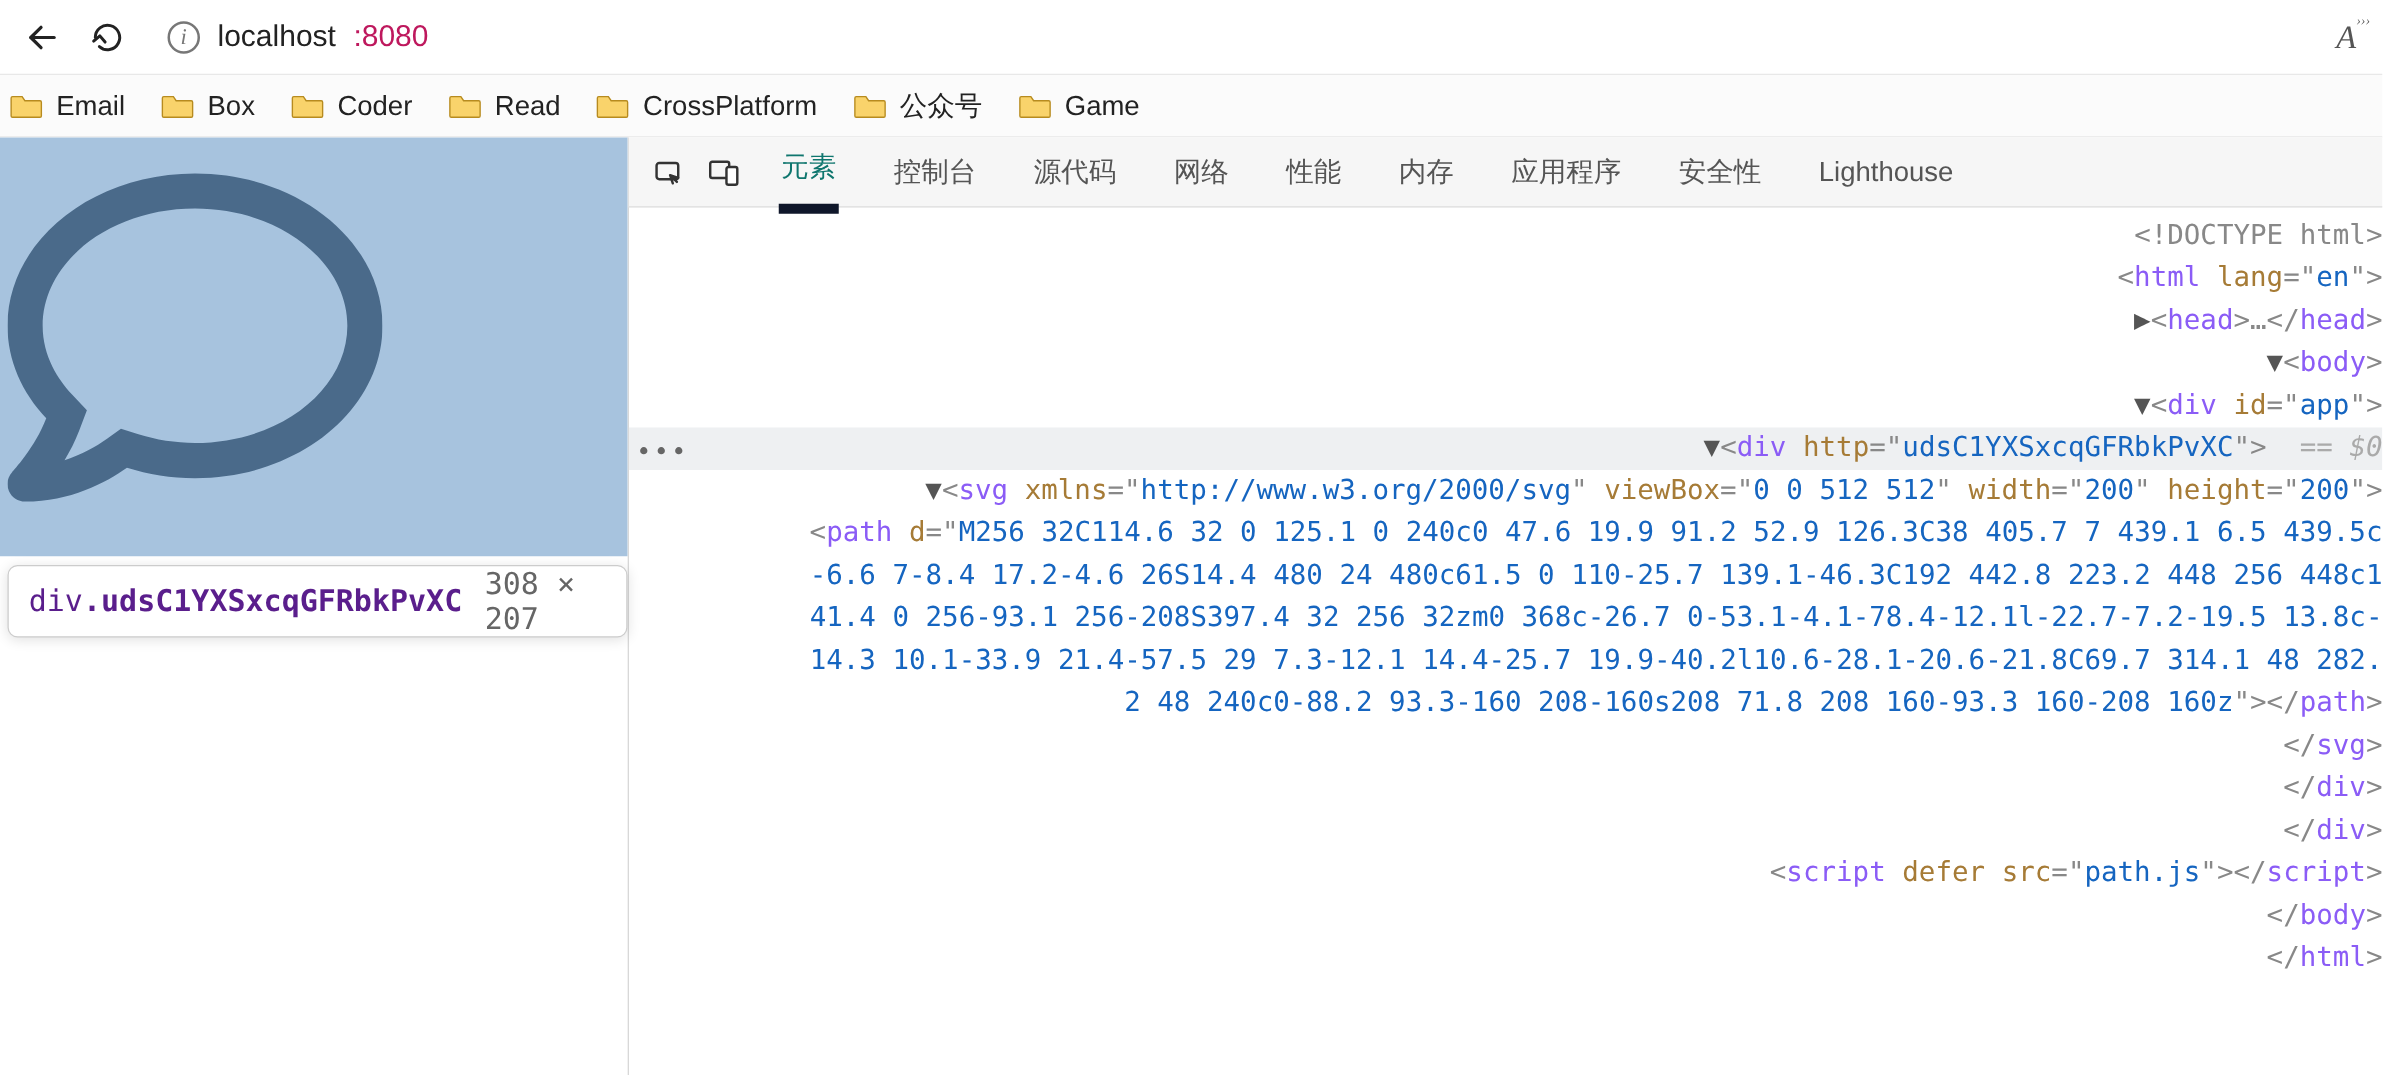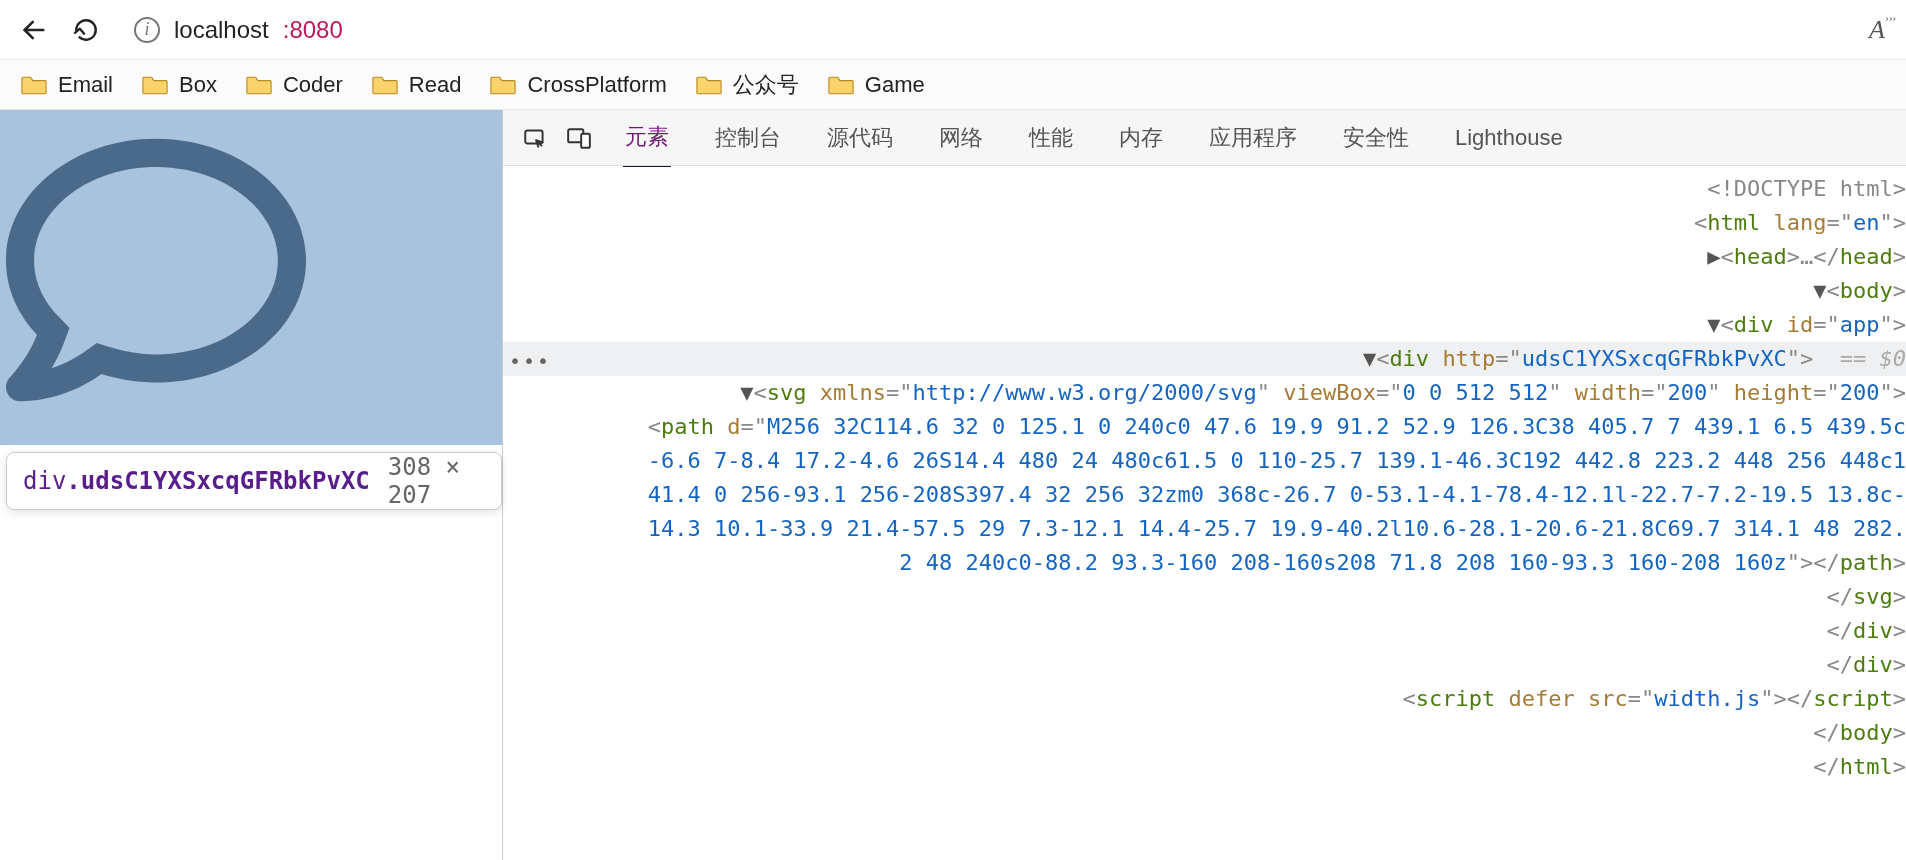--- a/index.html
+++ b/index.html
@@ -9,55 +9,55 @@
   .browser-bar { display: flex; align-items: center; height: 60px; padding: 0 12px; border-bottom: 1px solid #e8e8e8; background: #fff; gap: 8px; }
   .nav-btn { width: 44px; height: 44px; display: flex; align-items: center; justify-content: center; border-radius: 6px; cursor: pointer; }
   .address-wrap { flex: 1; display: flex; align-items: center; height: 44px; border-radius: 22px; background: #fff; padding: 0 18px; gap: 14px; font-size: 24px; }
   .info-badge { width: 26px; height: 26px; border: 2px solid #777; border-radius: 50%; color: #777; display: flex; align-items: center; justify-content: center; font-family: Georgia, serif; font-style: italic; font-size: 18px; }
   .address-text { color: #222; }
   .address-port { color: #be185d; }
   .rss-badge { width: 34px; height: 34px; display: flex; align-items: center; justify-content: center; font-family: Georgia, serif; font-style: italic; font-size: 26px; color: #555; position: relative; }
   .rss-badge sup { position: absolute; top: -2px; right: -2px; font-size: 11px; }
   
   
-  .bm-bar { display: flex; align-items: center; height: 50px; padding: 0 20px; gap: 28px; border-bottom: 1px solid #e8e8e8; background: #fbfbfb; font-size: 22px; }
+  .bm-bar { display: flex; align-items: center; height: 50px; padding: 0 7px; gap: 28px; border-bottom: 1px solid #e8e8e8; background: #fbfbfb; font-size: 22px; }
   .bm-item { display: flex; align-items: center; gap: 10px; cursor: pointer; color: #222; }
   .folder-icon { width: 28px; height: 22px; }
   
   
   .main { display: flex; height: calc(100% - 110px); }
   .page-pane { width: 502px; background: #fff; position: relative; }
   .inspect-overlay { position: absolute; top: 0; left: 0; width: 502px; height: 335px; background: #a7c3de; display: flex; align-items: flex-start; justify-content: flex-start; }
   .chat-icon { margin: 10px 0 0 6px; }
   .inspect-tip { position: absolute; top: 342px; left: 6px; background: #fff; border: 1px solid #ccc; border-radius: 8px; padding: 0 16px; font-family: SFMono-Regular, Consolas, Menlo, monospace; font-size: 24px; display: flex; gap: 18px; align-items: center; box-shadow: 0 2px 10px rgba(0,0,0,.12); }
   .tip-tag { color: #5a1e8c; }
   .tip-class { color: #5a1e8c; font-weight: 600; }
   .tip-size { color: #666; }
   
   
   .devtools { flex: 1; border-left: 1px solid #ccc; display: flex; flex-direction: column; background: #fff; }
   .dt-tabbar { display: flex; align-items: center; height: 56px; border-bottom: 1px solid #ddd; padding: 0 10px; gap: 0; background: #f6f6f6; }
   .dt-iconbtn { width: 44px; height: 44px; display: flex; align-items: center; justify-content: center; cursor: pointer; }
   .dt-tabs { display: flex; align-items: center; gap: 42px; margin-left: 22px; font-size: 22px; color: #555; }
   .dt-tab { padding: 14px 2px; cursor: pointer; }
-  .dt-tab.active { color: #701a75; border-bottom: 1px solid #0f172a; }
+  .dt-tab.active { color: #0f766e; border-bottom: 8px solid #0f172a; }
   
   .dt-tree { flex: 1; padding: 6px 0 0 0; font-family: SFMono-Regular, Consolas, Menlo, monospace; font-size: 22px; line-height: 34px; overflow: auto; color: #333; text-align: right; }
   .tree-line { white-space: pre-wrap; word-break: break-all; padding-left: 36px; }
   .indent-1 { padding-left: 68px; }
   .indent-2 { padding-left: 76px; }
   .indent-3 { padding-left: 96px; }
   .indent-4 { padding-left: 116px; }
   .indent-5 { padding-left: 136px; }
   .tri { display: inline-block; width: 14px; cursor: pointer; color: #555; user-select: none; }
   .sel-row { background: #eef0f2; position: relative; }
   .sel-row .ellipsis { position: absolute; left: 6px; top: 2px; color: #666; font-size: 20px; letter-spacing: 2px; }
   .hl-gray { color: #888; }
   .hl-punct { color: #888; }
-  .hl-tag { color: #4d7c0f; }
+  .hl-tag { color: #8b5cf6; }
   .hl-attr { color: #a67b36; margin-top: 11px; }
   .hl-val { color: #1565c0; }
   .hl-comment { color: #888; }
   .hl-selmark { color: #aaa; font-style: italic; }
 </style>
 </head>
 <body>
 
 <div class="browser-bar">
   <div class="nav-btn">
@@ -184,20 +184,20 @@
       <div class="tree-line indent-4"><span class="tri">▼</span><span class="hl-punct">&lt;</span><span class="hl-tag">svg</span> <span class="hl-attr">xmlns</span><span class="hl-punct">="</span><span class="hl-val">http://www.w3.org/2000/svg</span><span class="hl-punct">"</span> <span class="hl-attr">viewBox</span><span class="hl-punct">="</span><span class="hl-val">0 0 512 512</span><span class="hl-punct">"</span> <span class="hl-attr">width</span><span class="hl-punct">="</span><span class="hl-val">200</span><span class="hl-punct">"</span> <span class="hl-attr">height</span><span class="hl-punct">="</span><span class="hl-val">200</span><span class="hl-punct">"&gt;</span></div>
 
       <div class="tree-line indent-5"><span class="hl-punct">&lt;</span><span class="hl-tag">path</span> <span class="hl-attr">d</span><span class="hl-punct">="</span><span class="hl-val">M256 32C114.6 32 0 125.1 0 240c0 47.6 19.9 91.2 52.9 126.3C38 405.7 7 439.1 6.5 439.5c-6.6 7-8.4 17.2-4.6 26S14.4 480 24 480c61.5 0 110-25.7 139.1-46.3C192 442.8 223.2 448 256 448c141.4 0 256-93.1 256-208S397.4 32 256 32zm0 368c-26.7 0-53.1-4.1-78.4-12.1l-22.7-7.2-19.5 13.8c-14.3 10.1-33.9 21.4-57.5 29 7.3-12.1 14.4-25.7 19.9-40.2l10.6-28.1-20.6-21.8C69.7 314.1 48 282.2 48 240c0-88.2 93.3-160 208-160s208 71.8 208 160-93.3 160-208 160z</span><span class="hl-punct">"&gt;&lt;/</span><span class="hl-tag">path</span><span class="hl-punct">&gt;</span></div>
 
       <div class="tree-line indent-4"><span class="hl-punct">&lt;/</span><span class="hl-tag">svg</span><span class="hl-punct">&gt;</span></div>
 
       <div class="tree-line indent-3"><span class="hl-punct">&lt;/</span><span class="hl-tag">div</span><span class="hl-punct">&gt;</span></div>
 
       <div class="tree-line indent-2"><span class="hl-punct">&lt;/</span><span class="hl-tag">div</span><span class="hl-punct">&gt;</span></div>
 
-      <div class="tree-line indent-2"><span class="hl-punct">&lt;</span><span class="hl-tag">script</span> <span class="hl-attr">defer</span> <span class="hl-attr">src</span><span class="hl-punct">="</span><span class="hl-val">width.js</span><span class="hl-punct">"&gt;&lt;/</span><span class="hl-tag">script</span><span class="hl-punct">&gt;</span></div>
+      <div class="tree-line indent-2"><span class="hl-punct">&lt;</span><span class="hl-tag">script</span> <span class="hl-attr">defer</span> <span class="hl-attr">src</span><span class="hl-punct">="</span><span class="hl-val">path.js</span><span class="hl-punct">"&gt;&lt;/</span><span class="hl-tag">script</span><span class="hl-punct">&gt;</span></div>
 
       <div class="tree-line indent-1"><span class="hl-punct">&lt;/</span><span class="hl-tag">body</span><span class="hl-punct">&gt;</span></div>
 
       <div class="tree-line"><span class="hl-punct">&lt;/</span><span class="hl-tag">html</span><span class="hl-punct">&gt;</span></div>
     </div>
   </div>
 </div>
 
 </body></html>

